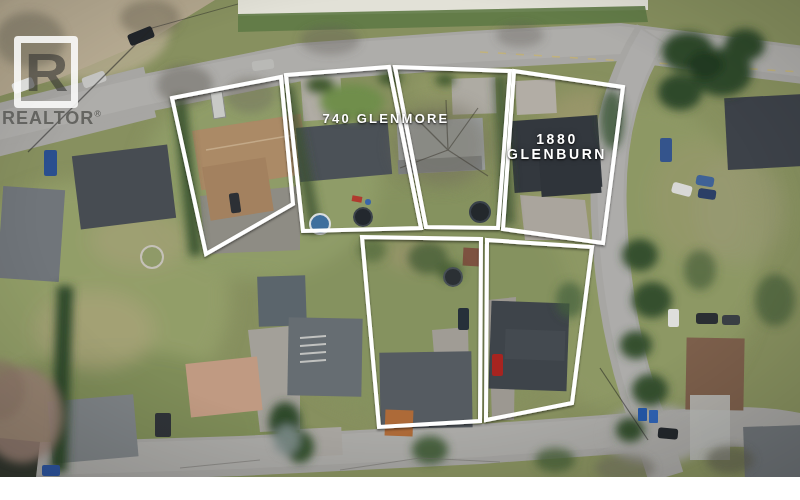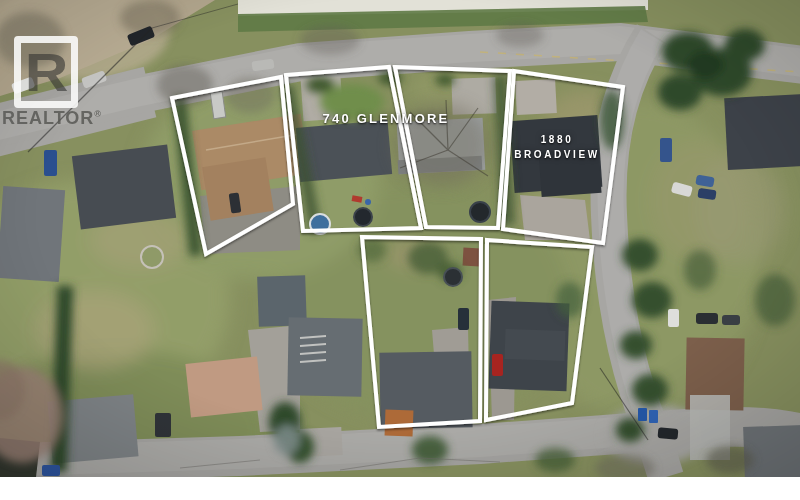--- a/index.html
+++ b/index.html
@@ -6,21 +6,21 @@
   .stage{position:relative;width:800px;height:500px;overflow:hidden;background:#ffffff;
          font-family:"Liberation Sans",sans-serif;}
   .photo{position:absolute;left:0;top:0;width:800px;height:477px;overflow:hidden;}
   .photo svg{position:absolute;left:0;top:0;}
   .letterbox{position:absolute;left:0;top:477px;width:800px;height:23px;background:#ffffff;}
 
   
   .lot-label{position:absolute;transform:translate(-50%,-50%);color:#ffffff;
              font-weight:700;font-size:13px;letter-spacing:2.2px;white-space:nowrap;
              text-shadow:0 1px 2px rgba(0,0,0,.8),0 0 6px rgba(0,0,0,.45);}
-  .lot-label.two-line{text-align:center;font-size:10px;line-height:15px;letter-spacing:2.6px;}
+  .lot-label.two-line{text-align:center;font-size:14px;line-height:15px;letter-spacing:2.6px;}
 
   
   .watermark{position:absolute;left:2px;top:36px;width:100px;}
   .wm-square{margin-left:12px;width:50px;height:58px;border:7px solid rgba(250,250,248,.9);
              border-radius:4px;display:flex;align-items:center;justify-content:center;}
   .wm-square span{font-weight:700;font-size:54px;line-height:1;color:rgba(50,50,48,.6);
                   transform:scaleX(1.12);}
   .wm-text{margin-top:0;font-size:18px;font-weight:700;color:rgba(88,88,85,.85);
            letter-spacing:1px;white-space:nowrap;}
   .wm-text sup{font-size:9px;font-weight:700;vertical-align:super;}
@@ -224,21 +224,21 @@
         <polygon points="395,67 510,71 498,228 426,227"></polygon>
         <polygon points="514,71 623,87 603,243 503,229"></polygon>
         <polygon points="362,237 481,239 480,421 379,427"></polygon>
         <polygon points="487,240 592,247 572,403 486,420"></polygon>
       </g>
     </svg>
 
     <div class="lot-label" style="left:338px;top:118px;margin-left:48px;">740 GLENMORE</div>
     <div class="lot-label two-line" style="left:557px;top:147px;">
       <div>1880</div>
-      <div>BROADVIEW</div>
+      <div>GLENBURN</div>
     </div>
 
     <div class="watermark">
       <div class="wm-square">
         <span>R</span>
       </div>
       <div class="wm-text">
         <span>REALTOR</span><sup>®</sup>
       </div>
     </div>

